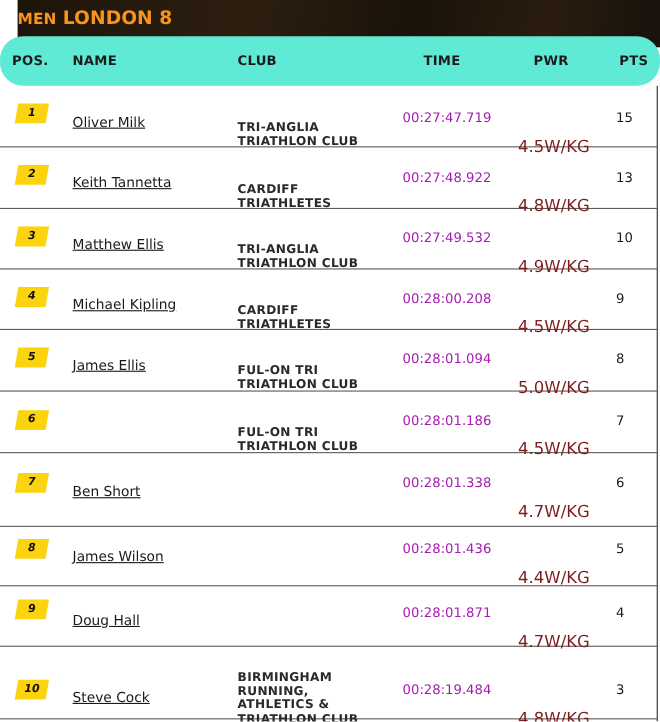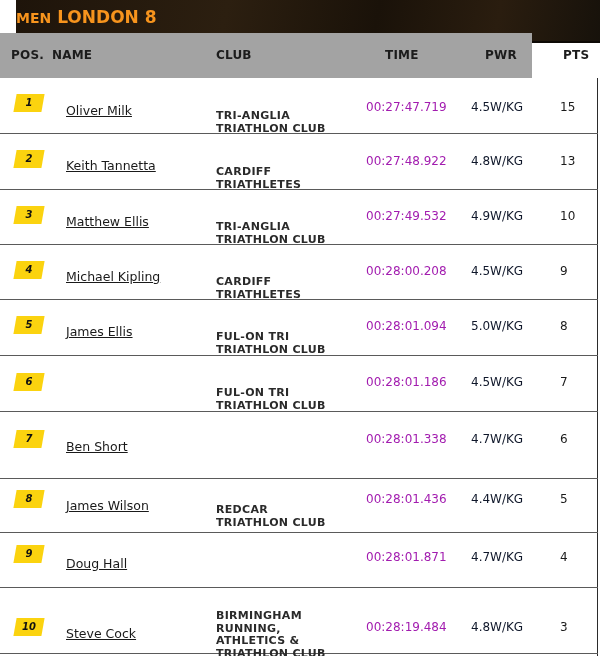--- a/index.html
+++ b/index.html
@@ -11,22 +11,23 @@
     border-bottom: 2px solid #0d0905;
     padding-left: 24px;
   }
   .title-text {
     position: absolute; left: 0; top: 7px;
     font-family: "DejaVu Sans", sans-serif; font-weight: bold; font-size: 17px;
     color: #f7941d; letter-spacing: 0px; white-space: nowrap;
   }
   .title-text .small { font-size: 14px; }
   .header-row {
-    position: absolute; left: 0; top: 33px; width: 532px; height: 45px;
-    background: #a3a3a3;
+    position: absolute; left: 0; top: 33px; width: 600px; height: 45px;
+    background: #5eead4;
+    border-radius: 21px;
   }
   .hcell {
     position: absolute; top: 15px; font-weight: bold; font-size: 12px;
     color: #1c1c1c; white-space: nowrap; letter-spacing: 0.2px;
   }
   .table-body {
     position: absolute; left: 0; top: 78px; width: 598px; height: 578px;
     border-right: 1.5px solid #2b2b2b;
   }
   .row {
@@ -43,36 +44,36 @@
     transform: skewX(10deg);
   }
   .name {
     position: absolute; left: 66px; font-size: 12.5px; color: #1a1a1a; line-height: 13px; text-decoration: underline;
   }
   .club {
     position: absolute; left: 216px; font-size: 11px; font-weight: bold; color: #2a2a2a;
     line-height: 12.5px; letter-spacing: 0.3px; width: 120px; margin-top: 12px;
   }
   .time { position: absolute; left: 366px; font-size: 12px; color: #a21caf; white-space: nowrap; }
-  .pwr  { position: absolute; left: 471px; font-size: 12px; color: #0f172a; white-space: nowrap; }
+  .pwr  { position: absolute; left: 471px; font-size: 15px; color: #7f1d1d; white-space: nowrap; margin-top: 24px; }
   .pts  { position: absolute; left: 560px; width: 30px; text-align: left; font-size: 12px; color: #1a1a1a; }
 </style>
 </head>
 <body>
 
 <div class="title-bar">
   <div class="title-text">
     <span class="small">MEN</span>
     <span>LONDON 8</span>
   </div>
 </div>
 
 <div class="header-row">
   <span class="hcell" style="left:11px">POS.</span>
-  <span class="hcell" style="left:52px">NAME</span>
+  <span class="hcell" style="left:66px">NAME</span>
   <span class="hcell" style="left:216px">CLUB</span>
   <span class="hcell" style="left:385px">TIME</span>
   <span class="hcell" style="left:485px">PWR</span>
   <span class="hcell" style="left:563px">PTS</span>
 </div>
 
 <div class="table-body">
 
   <div class="row" style="top:0px;height:56px">
     <div class="pos-badge" style="top:16px">
@@ -147,21 +148,20 @@
     <span class="time" style="top:20px">00:28:01.338</span>
     <span class="pwr" style="top:20px">4.7W/KG</span>
     <span class="pts" style="top:20px">6</span>
   </div>
 
   <div class="row" style="top:401px;height:54px">
     <div class="pos-badge" style="top:11px">
         <span class="pos-num">8</span>
       </div>
     <span class="name" style="top:20px">James Wilson</span>
-    <span class="club" style="top:13px">REDCAR TRIATHLON CLUB</span>
     <span class="time" style="top:13px">00:28:01.436</span>
     <span class="pwr" style="top:13px">4.4W/KG</span>
     <span class="pts" style="top:13px">5</span>
   </div>
 
   <div class="row" style="top:455px;height:55px">
     <div class="pos-badge" style="top:12px">
         <span class="pos-num">9</span>
       </div>
     <span class="name" style="top:24px">Doug Hall</span>

